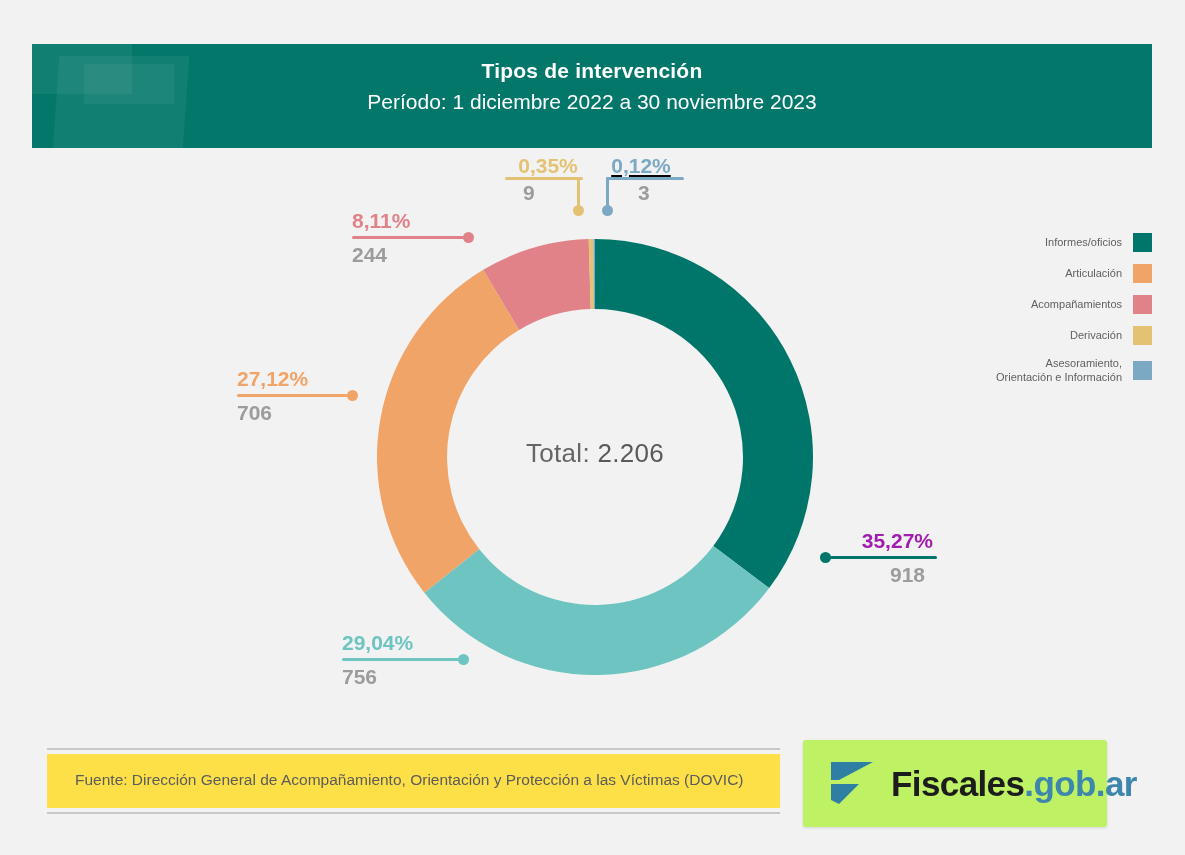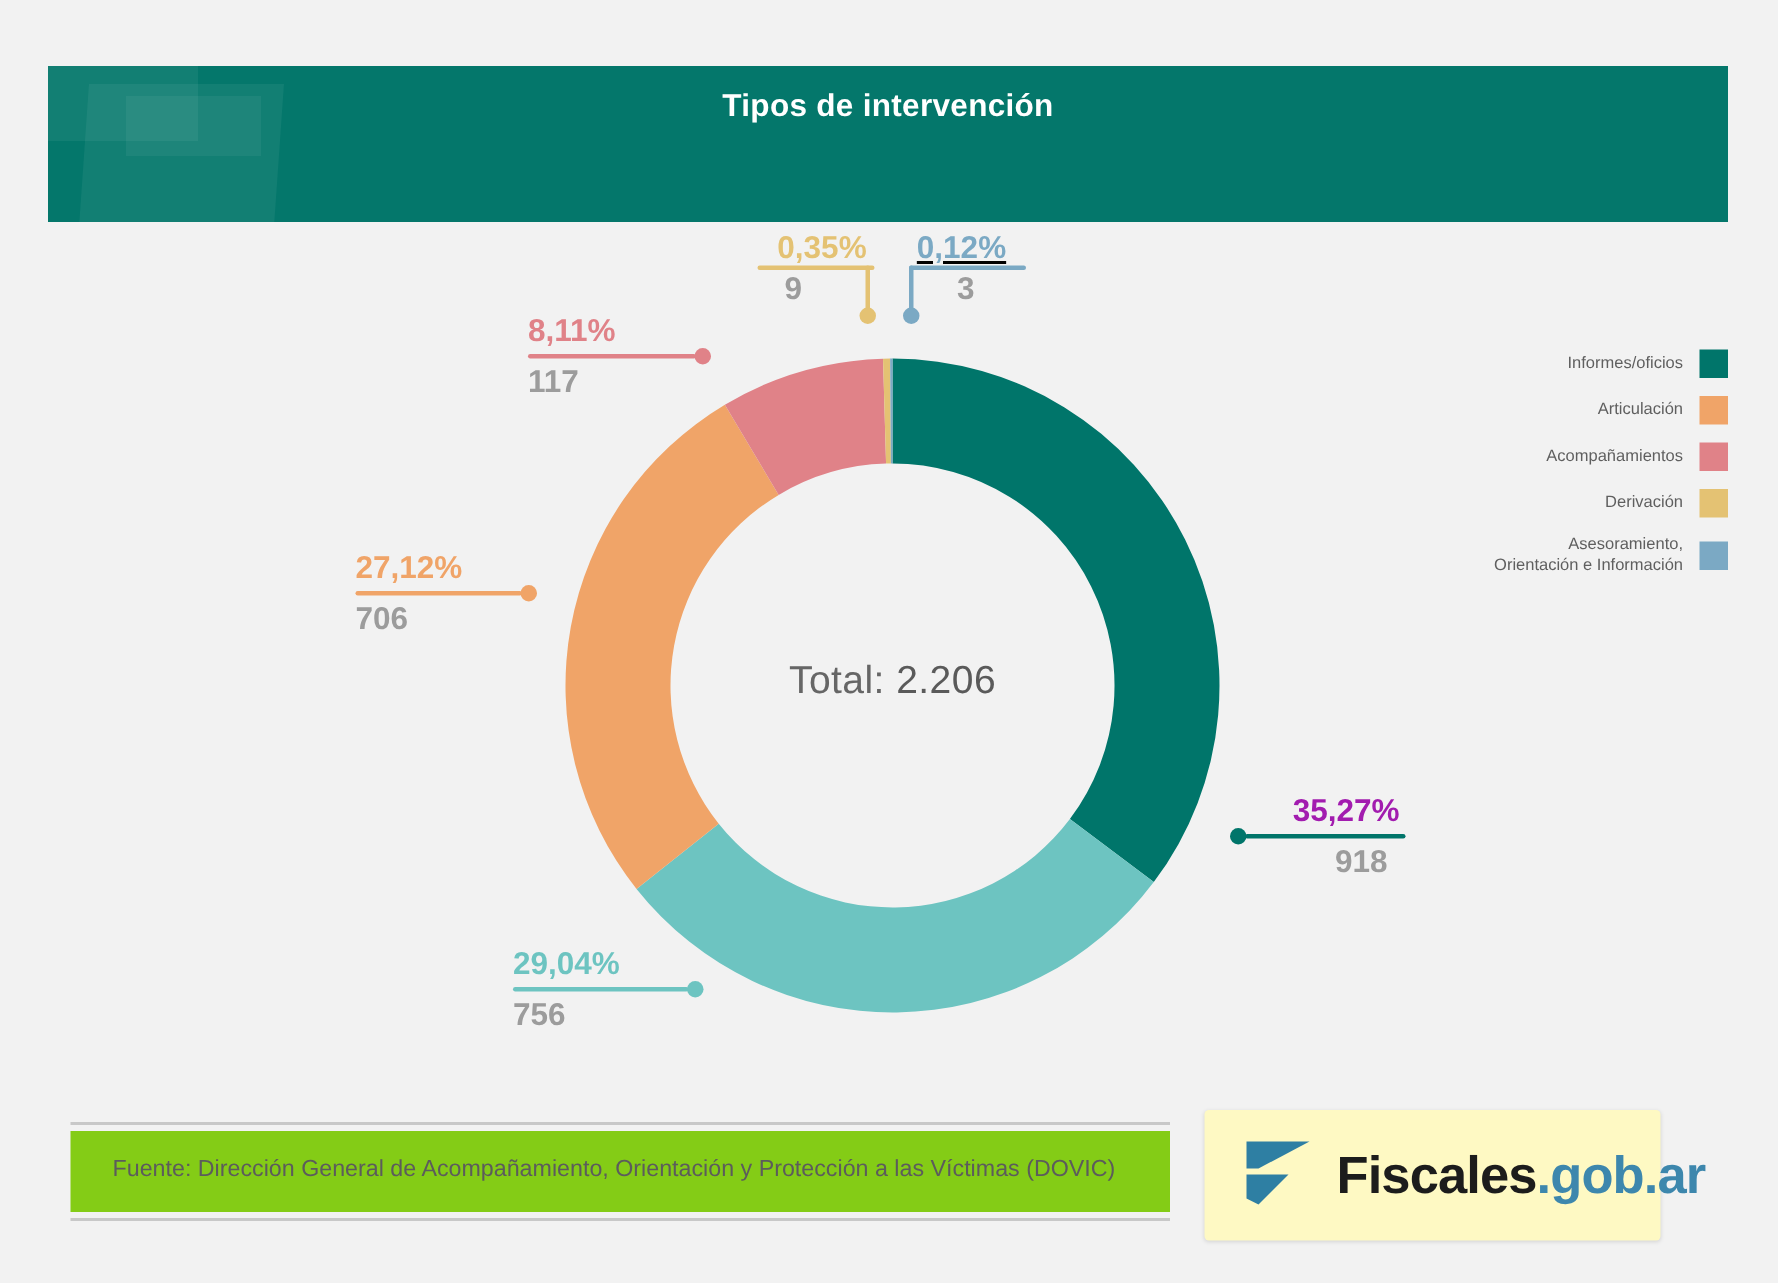--- a/index.html
+++ b/index.html
@@ -135,36 +135,36 @@
   #footer-source {
     position: absolute;
     left: 47px;
     top: 748px;
     width: 733px;
     border-top: 2px solid #c8c8c8;
     border-bottom: 2px solid #c8c8c8;
     padding: 0;
   }
   #footer-source-box {
-    background: #84cc16;
+    background: #fde047;
     padding: 15px 28px 17px 28px;
     margin: 4px 0;
   }
   #footer-source-text {
     font-size: 15.5px;
     color: #5c5c5c;
     line-height: 1.42;
   }
   #logo-box {
     position: absolute;
     left: 803px;
     top: 740px;
     width: 304px;
     height: 87px;
-    background: #fef9c3;
+    background: #bef264;
     border-radius: 3px;
     box-shadow: 0 1px 3px rgba(0,0,0,0.12);
     display: flex;
     align-items: center;
     padding-left: 26px;
     box-sizing: border-box;
   }
   #logo-mark { flex: 0 0 auto; margin-right: 14px; }
   #logo-text {
     font-size: 35px;
@@ -177,20 +177,21 @@
 </style>
 </head>
 <body>
 
 <div id="header-banner">
   <div class="banner-deco deco1"></div>
   <div class="banner-deco deco2"></div>
   <div class="banner-deco deco3"></div>
   <div id="header-text-wrap">
     <div id="chart-title">Tipos de intervención</div>
+    <div id="chart-subtitle">Período: 1 diciembre 2022 a 30 noviembre 2023</div>
   </div>
 </div>
 
 <div id="donut-wrap">
   <svg width="1185" height="855">
     <g id="donut-slices">
         <path d="M595,239 A218,218 0 0 1 769.1913485312184,588.0777406613174 L713.2583467092676,545.9885578801604 A148,148 0 0 0 595,309 Z" fill="#00756a"></path>
         <path d="M769.1913485312184,588.0777406613174 A218,218 0 0 1 424.3500278097624,592.6561351044293 L479.1458904396552,549.0968256672272 A148,148 0 0 0 713.2583467092676,545.9885578801604 Z" fill="#6dc4c1"></path>
         <path d="M424.3500278097624,592.6561351044293 A218,218 0 0 1 483.2395877863527,269.8273250128758 L519.1259586806431,329.9286426692918 A148,148 0 0 0 479.1458904396552,549.0968256672272 Z" fill="#f0a468"></path>
         <path d="M483.2395877863527,269.8273250128758 A218,218 0 0 1 588.6863179475457,239.0914471184288 L590.7136470469576,309.06208336480483 A148,148 0 0 0 519.1259586806431,329.9286426692918 Z" fill="#e08288"></path>
@@ -203,21 +204,21 @@
   <span>Total:</span>
   <b>2.206</b>
 </div>
 
 <div class="callout" id="callout-acomp">
   <div class="pct" style="color: rgb(224, 130, 136);">8,11%</div>
   <div class="co-row">
     <div class="rule" style="width: 112px; background: rgb(224, 130, 136);"></div>
     <div class="dot" style="margin-left: -1px; background: rgb(224, 130, 136);"></div>
   </div>
-  <div class="val">117</div>
+  <div class="val">244</div>
 </div>
 
 <div class="callout" id="callout-artic">
   <div class="pct" style="color: rgb(240, 164, 104);">27,12%</div>
   <div class="co-row">
     <div class="rule" style="width: 111px; background: rgb(240, 164, 104);"></div>
     <div class="dot" style="margin-left: -1px; background: rgb(240, 164, 104);"></div>
   </div>
   <div class="val">706</div>
 </div>

